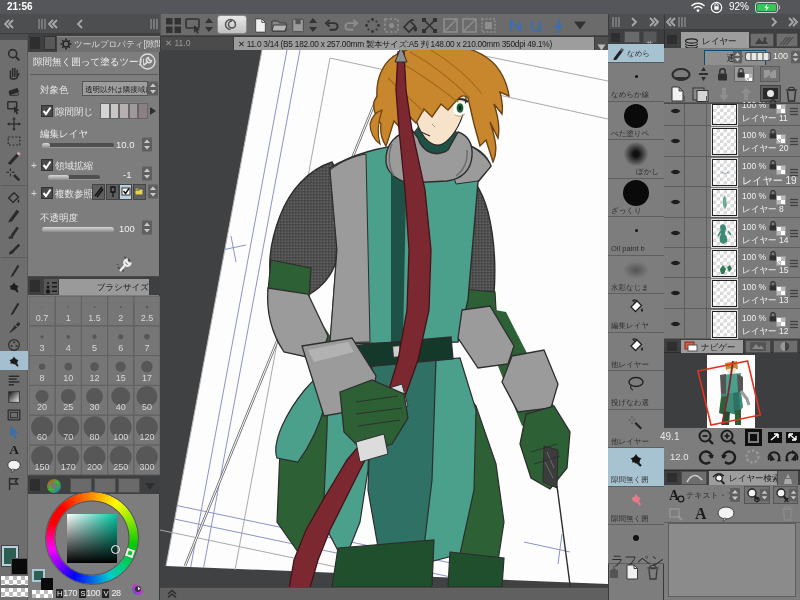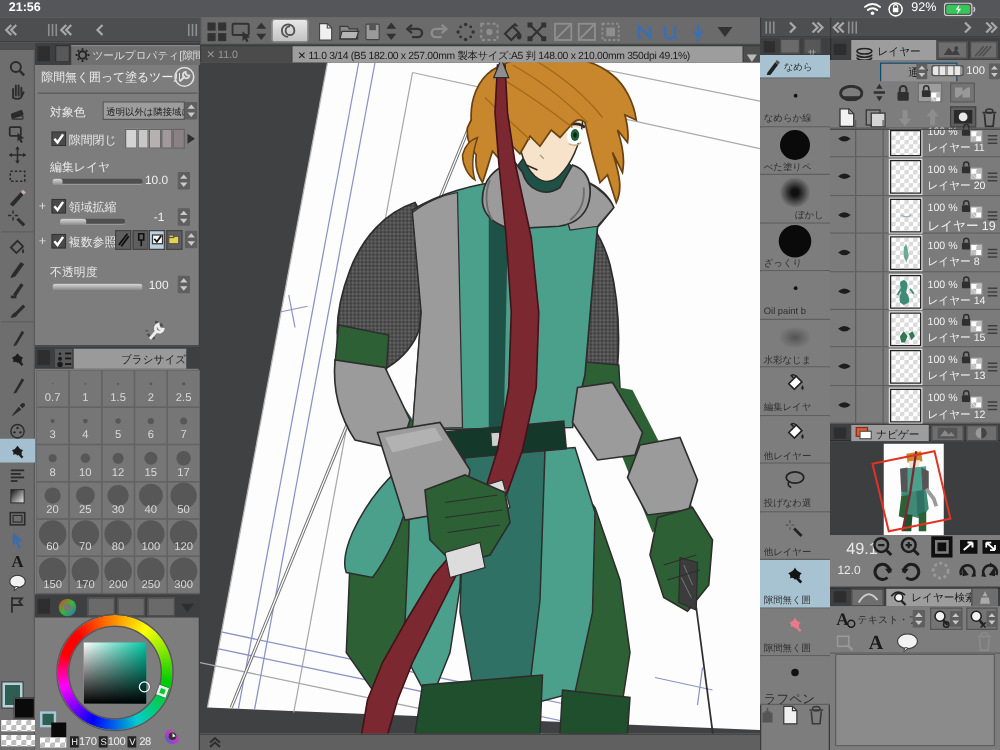--- a/index.html
+++ b/index.html
@@ -775,21 +775,21 @@
   </svg>
 <div class="abs txt" style="left:611px;top:475.0px;font-size:7.5px;color:#333;">隙間無く囲</div>
 <div class="abs" style="left:608px;top:486.5px;width:56px;height:38.5px;background:#7d7d7d;border-bottom:1px solid #5f5f5f"></div>
 <svg class="abs" style="left:628px;top:491.5px" width="16" height="16" viewBox="0 0 16 16">
     <path d="M8 2 q1 3 4.5 4 q-2 1.5 -1 3.5 q-2.5 -1 -3.5 1.5 q-1 -2.5 -3.5 -1.5 q1 -2 -1 -3.5 q3.5 -1 4.5 -4 z" fill="#e87a8a"></path>
     <path d="M8.5 8.5 l4 4.5" stroke="#e87a8a" stroke-width="2"></path>
   </svg>
 <div class="abs txt" style="left:611px;top:513.5px;font-size:7.5px;color:#2e2e2e;">隙間無く囲</div>
 <div class="abs" style="left:608px;top:525.0px;width:56px;height:38.5px;background:#7d7d7d;border-bottom:1px solid #5f5f5f"></div>
 <div class="abs" style="left:633px;top:535.0px;width:6px;height:6px;border-radius:50%;background:#111"></div>
-<div class="abs txt" style="left:611px;top:552.0px;font-size:10px;color:#2e2e2e;">ラフペン</div>
+<div class="abs txt" style="left:611px;top:552.0px;font-size:13px;color:#2e2e2e;">ラフペン</div>
 <svg class="abs" style="left:609px;top:566px" width="10" height="13" viewBox="0 0 10 13">
     <rect x="1" y="4" width="8" height="8" fill="#555"></rect>
     <path d="M5 0 v5 M3 3 l2 2.5 2 -2.5" stroke="#555" stroke-width="1.3" fill="none"></path>
   </svg>
 <svg class="abs" style="left:625px;top:564px" width="14" height="16" viewBox="0 0 14 16">
     <path d="M2 1 H9 L12.5 4.5 V15 H2 Z" fill="#f0f0f0" stroke="#3a3a3a"></path>
     <path d="M9 1 V4.5 H12.5" fill="none" stroke="#3a3a3a"></path>
   </svg>
 <svg class="abs" style="left:646px;top:564px" width="14" height="16" viewBox="0 0 14 16">
     <path d="M3 5 L4 15 H10 L11 5" fill="none" stroke="#3a3a3a" stroke-width="1.3"></path>
@@ -1094,21 +1094,21 @@
 <path d="M14 42 L20 41 L18 60 L12 58 Z" fill="#2d6135"></path>
 <path d="M28 56 L34 54 L34 70 L28 70 Z" fill="#2d6135"></path>
 <path d="M17 56 L23 57 L22 70 L16 70 Z" fill="#1f4f2d"></path>
 <path d="M26 6 L21 40 L17 60 L15 70" stroke="#7b2831" stroke-width="1.8" fill="none"></path>
 <path d="M34 36 L40 44 L42 50" stroke="#9b9b9b" stroke-width="3" fill="none"></path>
 </svg>
 <svg class="abs" style="left:664px;top:353px" width="136" height="75" viewBox="0 0 136 75">
     <polygon points="34,18 83.6,8 96.3,62 47,72" fill="none" stroke="#e03322" stroke-width="1.6"></polygon>
   </svg>
 <div class="abs" style="left:664px;top:428px;width:136px;height:42px;background:#7d7d7d;border-bottom:1px solid #555"></div>
-<div class="abs txt" style="left:677px;top:431px;font-size:13px;color:#e8e8e8;">49.1</div>
+<div class="abs txt" style="left:660px;top:431px;font-size:10px;color:#e8e8e8;">49.1</div>
 <svg class="abs" style="left:698px;top:429px" width="17" height="17" viewBox="0 0 17 17">
     <circle cx="7" cy="7" r="5.5" fill="none" stroke="#1d1d1d" stroke-width="2"></circle>
     <line x1="11" y1="11" x2="15" y2="15" stroke="#1d1d1d" stroke-width="2.4"></line>
     <line x1="4.5" y1="7" x2="9.5" y2="7" stroke="#1d1d1d" stroke-width="1.8"></line>
   </svg>
 <svg class="abs" style="left:720px;top:429px" width="17" height="17" viewBox="0 0 17 17">
     <circle cx="7" cy="7" r="5.5" fill="none" stroke="#1d1d1d" stroke-width="2"></circle>
     <line x1="11" y1="11" x2="15" y2="15" stroke="#1d1d1d" stroke-width="2.4"></line>
     <line x1="4.5" y1="7" x2="9.5" y2="7" stroke="#1d1d1d" stroke-width="1.8"></line>
     <line x1="7" y1="4.5" x2="7" y2="9.5" stroke="#1d1d1d" stroke-width="1.8"></line>

